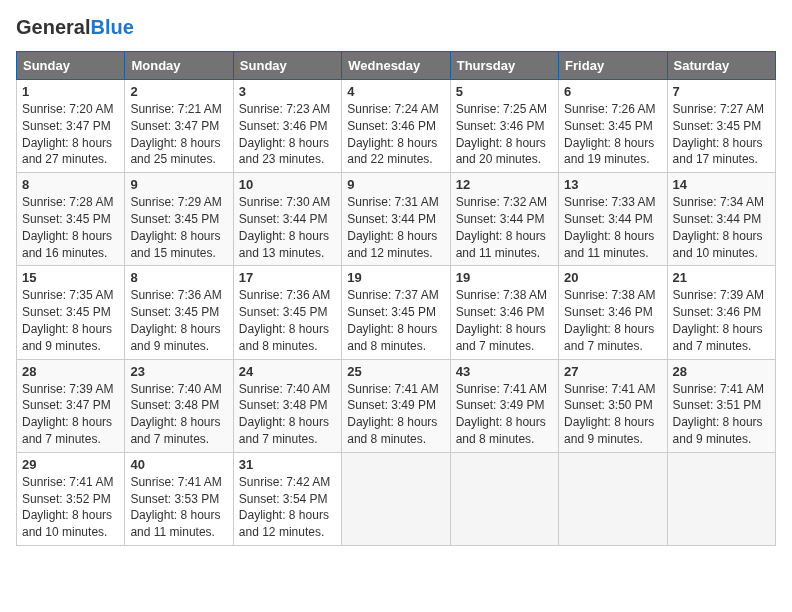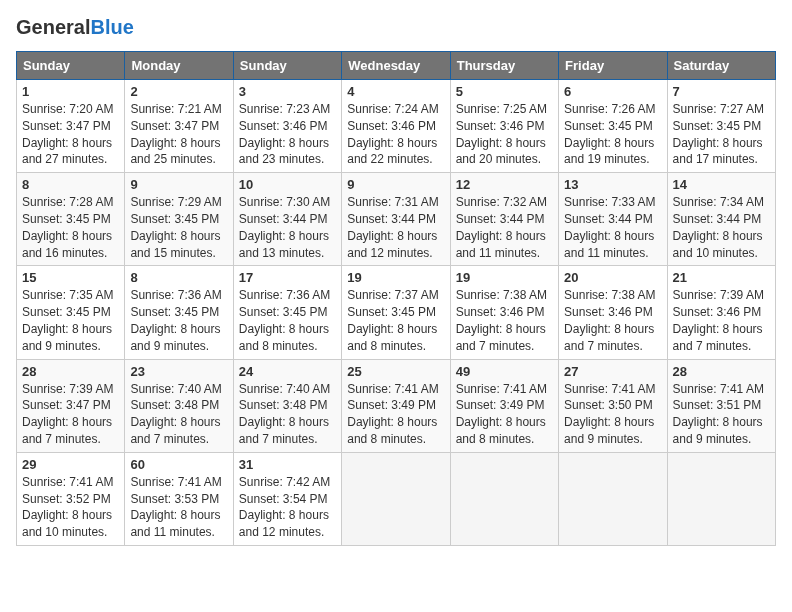--- a/index.html
+++ b/index.html
@@ -206,39 +206,39 @@
         </td>
         <td>
           <span class="day-num">24</span>
           <div class="day-info">Sunrise: 7:40 AM<br>Sunset: 3:48 PM<br>Daylight: 8 hours<br>and 7 minutes.</div>
         </td>
         <td>
           <span class="day-num">25</span>
           <div class="day-info">Sunrise: 7:41 AM<br>Sunset: 3:49 PM<br>Daylight: 8 hours<br>and 8 minutes.</div>
         </td>
         <td>
-          <span class="day-num">49</span>
+          <span class="day-num">43</span>
           <div class="day-info">Sunrise: 7:41 AM<br>Sunset: 3:49 PM<br>Daylight: 8 hours<br>and 8 minutes.</div>
         </td>
         <td>
           <span class="day-num">27</span>
           <div class="day-info">Sunrise: 7:41 AM<br>Sunset: 3:50 PM<br>Daylight: 8 hours<br>and 9 minutes.</div>
         </td>
         <td>
           <span class="day-num">28</span>
           <div class="day-info">Sunrise: 7:41 AM<br>Sunset: 3:51 PM<br>Daylight: 8 hours<br>and 9 minutes.</div>
         </td>
       </tr>
       <tr>
         <td>
           <span class="day-num">29</span>
           <div class="day-info">Sunrise: 7:41 AM<br>Sunset: 3:52 PM<br>Daylight: 8 hours<br>and 10 minutes.</div>
         </td>
         <td>
-          <span class="day-num">60</span>
+          <span class="day-num">40</span>
           <div class="day-info">Sunrise: 7:41 AM<br>Sunset: 3:53 PM<br>Daylight: 8 hours<br>and 11 minutes.</div>
         </td>
         <td>
           <span class="day-num">31</span>
           <div class="day-info">Sunrise: 7:42 AM<br>Sunset: 3:54 PM<br>Daylight: 8 hours<br>and 12 minutes.</div>
         </td>
         <td class="empty"></td>
         <td class="empty"></td>
         <td class="empty"></td>
         <td class="empty"></td>

